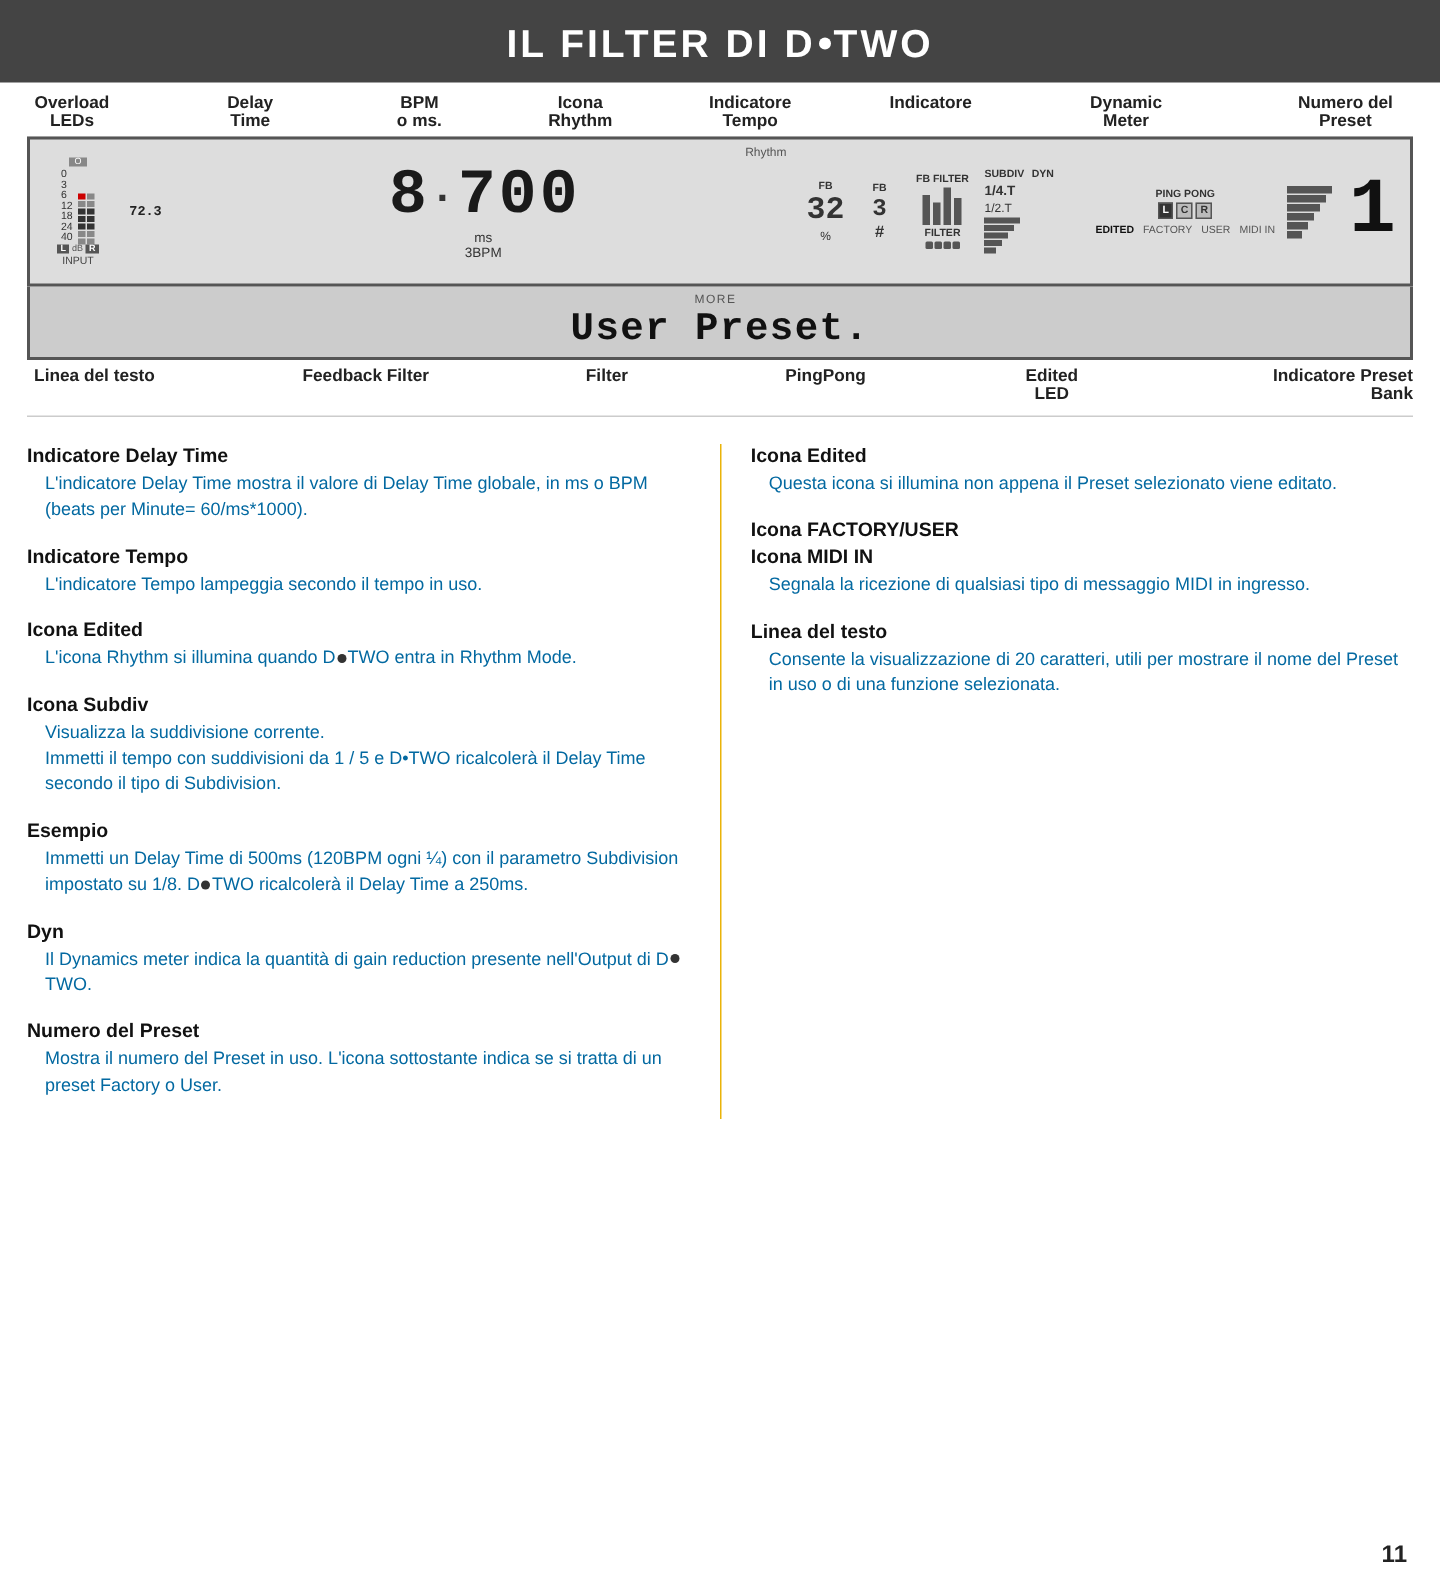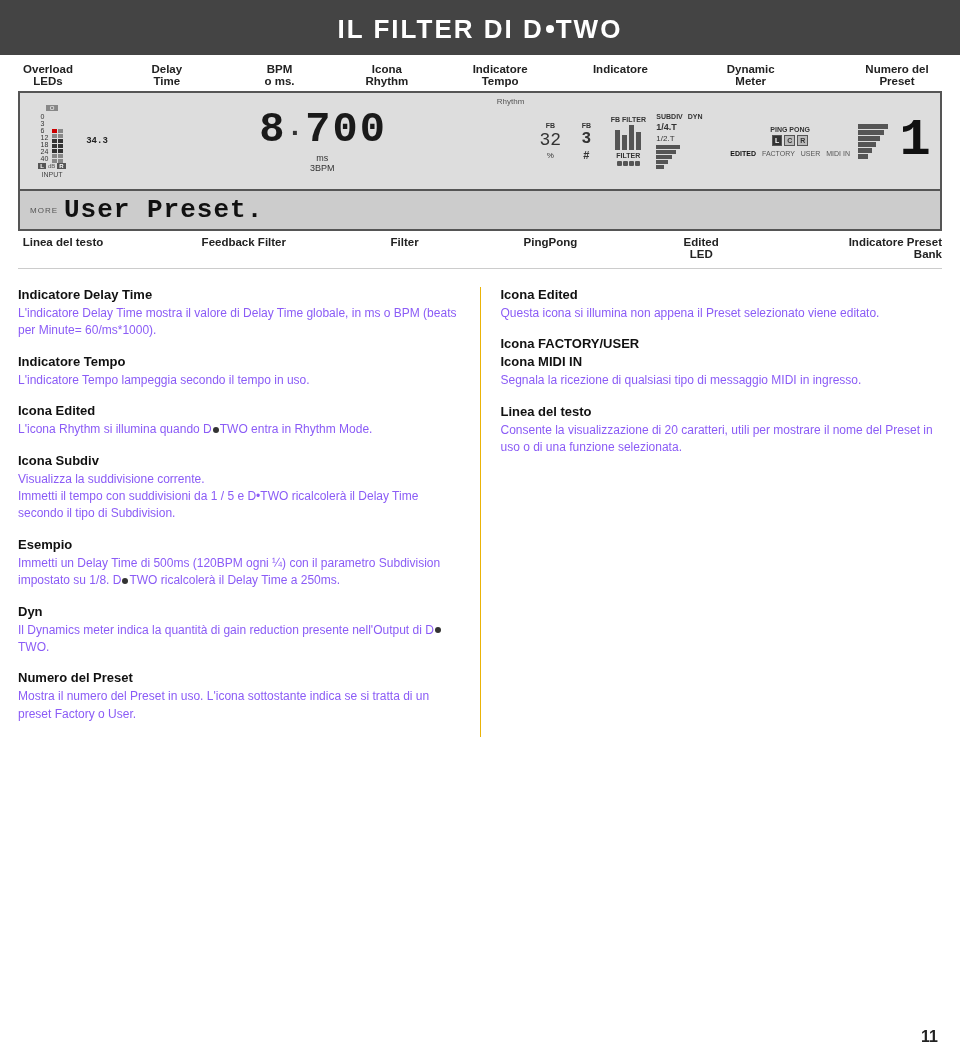--- a/index.html
+++ b/index.html
@@ -154,21 +154,21 @@
       display: flex;
       flex-direction: column;
       align-items: center;
       justify-content: center;
       min-width: 36px;
       font-size: 8px;
       color: #333;
       gap: 1px;
     }
     .fb-label { font-size: 7px; font-weight: bold; }
-    .fb-val { font-size: 18px; font-weight: normal; font-family: 'Courier New', monospace; }
+    .fb-val { font-size: 21px; font-weight: bold; font-family: 'Courier New', monospace; }
     .fb-pct { font-size: 8px; }
 
     
     .filter-section {
       display: flex;
       flex-direction: column;
       align-items: center;
       justify-content: center;
       min-width: 28px;
       font-size: 8px;
@@ -308,20 +308,21 @@
       border-top: none;
       background: #ccc;
       padding: 4px 10px;
       font-family: 'Courier New', monospace;
       font-size: 26px;
       font-weight: bold;
       color: #111;
       letter-spacing: 1px;
       display: flex;
       align-items: center;
+      flex-direction: column;
     }
     .text-line-section .more-btn {
       font-size: 8px;
       font-family: Arial;
       color: #555;
       margin-right: 6px;
       font-weight: normal;
     }
 
     
@@ -373,23 +374,24 @@
     }
 
     .section-title {
       font-size: 13px;
       font-weight: bold;
       color: #111;
       margin-bottom: 3px;
     }
     .section-body {
       font-size: 12px;
-      color: #8b5cf6;
+      color: #0369a1;
       margin-bottom: 14px;
       line-height: 1.45;
+      margin-left: 12px;
     }
 
     
     .page-number {
       position: absolute;
       bottom: 14px;
       right: 22px;
       font-size: 16px;
       font-weight: bold;
       color: #222;
@@ -464,21 +466,21 @@
         <div class="meter-lr">
           <span class="l-box">L</span>
           <span style="font-size:6px;color:#555;padding:0 1px">dB</span>
           <span class="r-box">R</span>
         </div>
         <div class="input-label">INPUT</div>
       </div>
     </div>
 
     <div class="delay-section">
-      <div style="font-size:9px;font-weight:bold;font-family:'Courier New',monospace;color:#222;">34.3</div>
+      <div style="font-size:9px;font-weight:bold;font-family:'Courier New',monospace;color:#222;">72.3</div>
     </div>
 
     <div class="big-display">
       <div style="font-size:8px;color:#555;position:absolute;top:0;right:4px;">Rhythm</div>
       <div class="digits-row">
         <span class="digit">8</span>
         <span class="digit digit-dot">.</span>
         <span class="digit">7</span>
         <span class="digit">0</span>
         <span class="digit">0</span>

